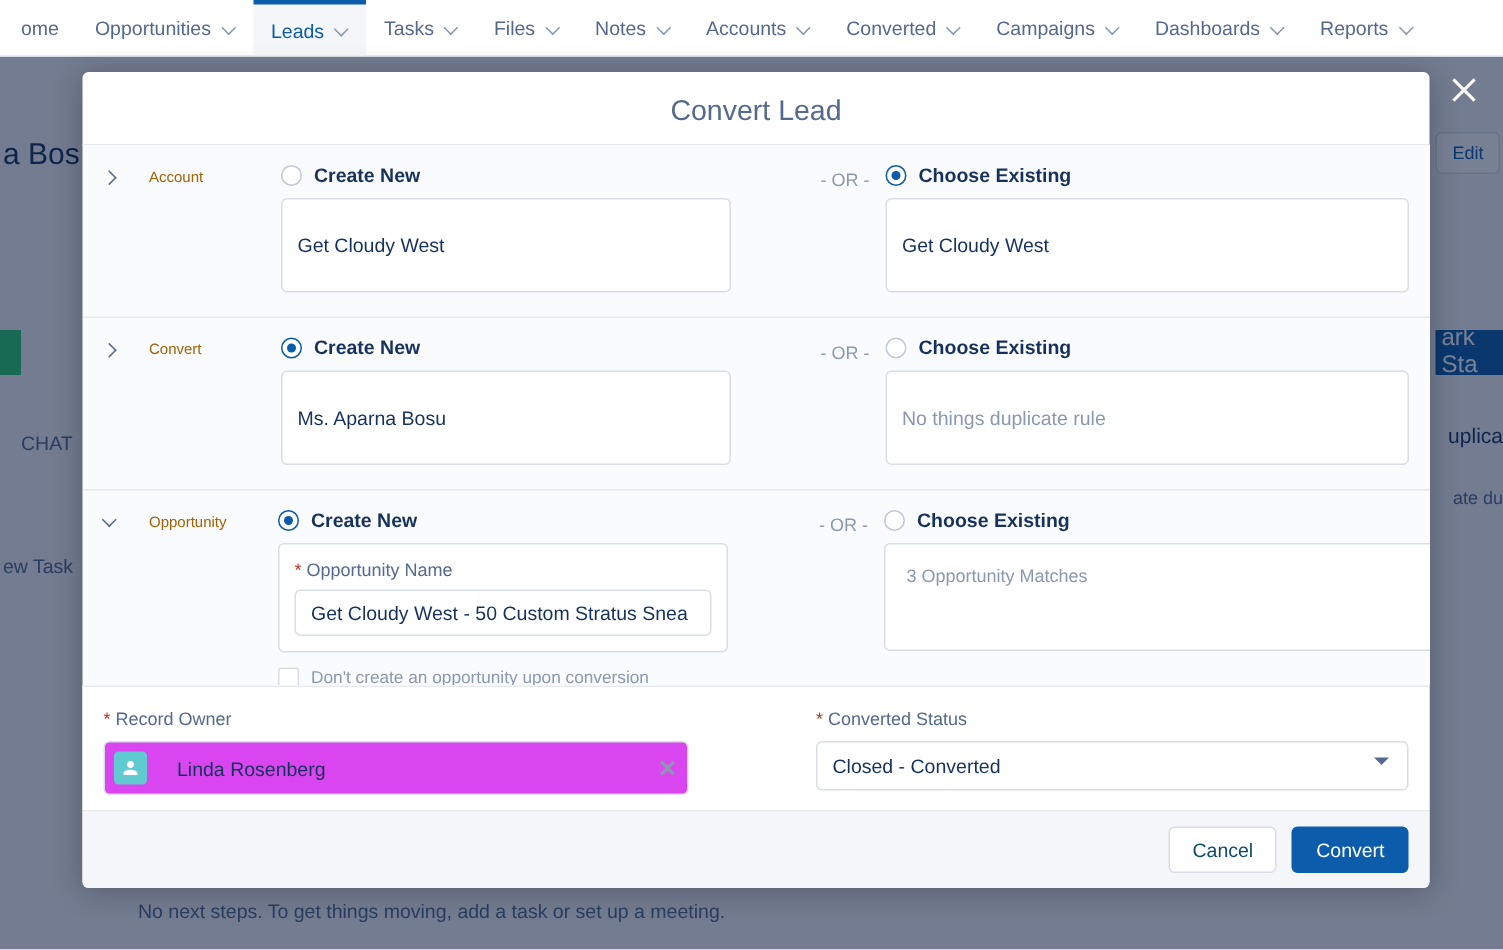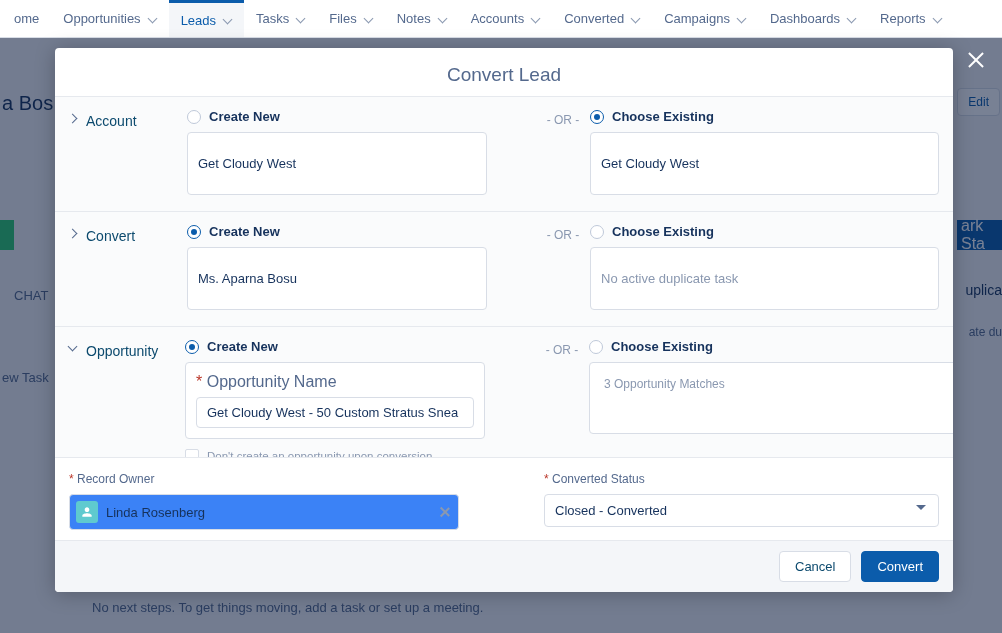--- a/index.html
+++ b/index.html
@@ -120,22 +120,22 @@
     background: #fafbfc;
   }
   .section {
     display: flex;
     border-bottom: 1px solid #e6e9ee;
     padding: 12px 14px 16px;
     gap: 8px;
   }
   .section-label {
     width: 110px;
-    display: flex; align-items: flex-start; gap: 7px;
-    font-size: 14px; color: #0c4a6e; padding-top: 4px;
+    display: flex; align-items: flex-start; gap: 20px;
+    font-size: 10px; color: #a16207; padding-top: 4px;
   }
   .caret {
     width: 10px; height: 10px; position: relative; top: 2px;
   }
   .caret.closed::before {
     content: "";
     position: absolute; left: 0; top: 0;
     width: 6px; height: 6px;
     border-right: 1.5px solid #54698d;
     border-bottom: 1.5px solid #54698d;
@@ -178,21 +178,21 @@
     border: 1px solid #d8dde6; border-radius: 4px;
     padding: 23px 10px; font-size: 13px; color: #16325c;
     background: #fff;
   }
   .text-input.wide { max-width: 400px; }
   .placeholder { color: #8a98b0; }
   .opp-box {
     border: 1px solid #d8dde6; border-radius: 4px; background: #fff;
     padding: 10px; width: 300px;
   }
-  .opp-label { font-size: 16px; color: #54698d; margin-bottom: 6px; }
+  .opp-label { font-size: 12px; color: #54698d; margin-bottom: 6px; }
   .asterisk { color: #ba372a; }
   .opp-input {
     width: 100%; border: 1px solid #d8dde6; border-radius: 4px;
     padding: 7px 10px; font-size: 13px; color: #16325c; background: #fff;
     overflow: hidden; white-space: nowrap; text-overflow: ellipsis;
   }
   .checkbox-row {
     display:flex; align-items:center; gap:8px; margin-top:10px;
     font-size:11.5px; color:#8a98b0;
   }
@@ -206,21 +206,21 @@
   }
   
   .record-row {
     display: flex; padding: 14px 14px 10px; gap: 80px;
     background: #fff; border-top: 1px solid #e6e9ee;
   }
   .field { flex: 1; }
   .field-label { font-size: 12px; color: #54698d; margin-bottom: 8px; }
   .owner-pill {
     border: 1px solid #d8dde6; border-radius: 4px; padding: 6px;
-    display: flex; align-items: center; gap: 8px; max-width: 390px; background:#3b82f6;
+    display: flex; align-items: center; gap: 20px; max-width: 390px; background:#d946ef;
   }
   .avatar {
     width: 22px; height: 22px; border-radius: 3px; background: #5fcacf;
     display:flex; align-items:center; justify-content:center;
   }
   .avatar svg { width:14px; height:14px; fill:#fff; }
   .owner-name { flex:1; font-size:13px; color:#16325c; }
   .pill-x {
     width:14px; height:14px; position:relative; cursor:pointer; color:#8a98b0;
   }
@@ -356,21 +356,21 @@
             <span>Create New</span>
           </div>
           <div class="text-input">Ms. Aparna Bosu</div>
         </div>
         <div class="or">- OR -</div>
         <div class="col">
           <div class="radio-row">
             <span class="radio"></span>
             <span>Choose Existing</span>
           </div>
-          <div class="text-input wide placeholder">No active duplicate task</div>
+          <div class="text-input wide placeholder">No things duplicate rule</div>
         </div>
       </div>
     </div>
 
     <div class="section" style="padding-bottom:20px;">
       <div class="section-label">
         <span class="caret open"></span>
         <span>Opportunity</span>
       </div>
       <div class="section-cols">

